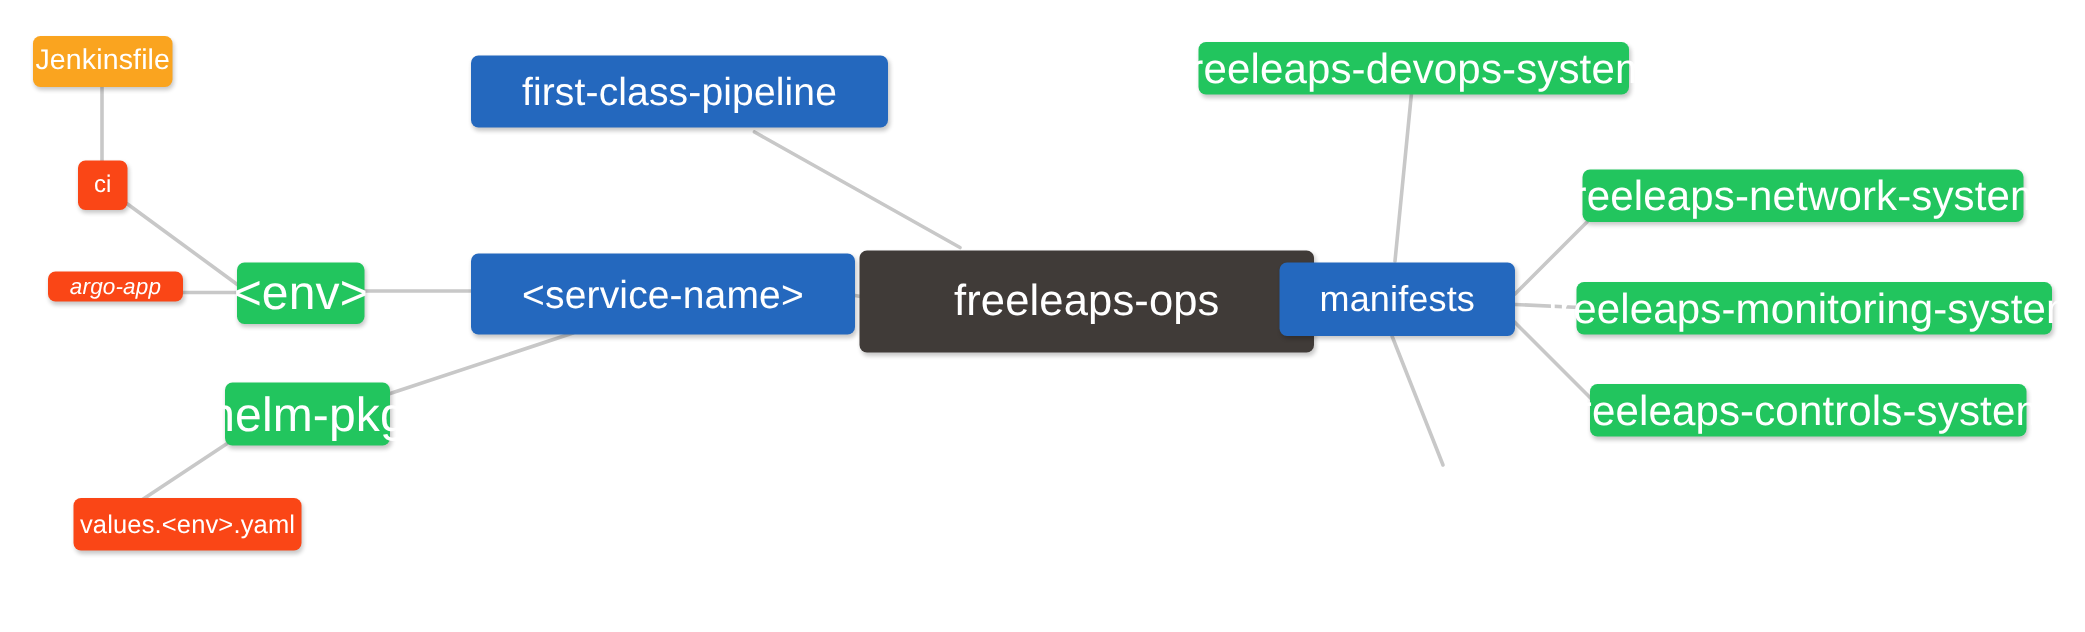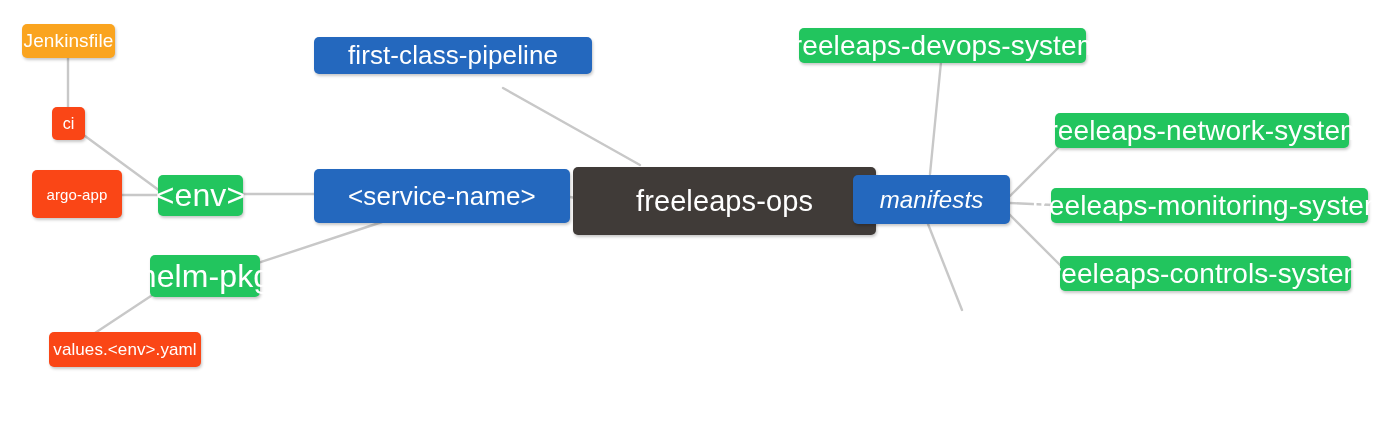--- a/index.html
+++ b/index.html
@@ -110,35 +110,35 @@
       <path d="M 1008,213 L 1063,268"></path>
 
       <path d="M 928,224 L 962,310"></path>
     </g>
   </svg>
 
   <div class="node n-orange" style="left:22px;  top:24px;  width:93px;  height:34px;">Jenkinsfile</div>
 
   <div class="node n-red" style="left:52px;  top:107px; width:33px;  height:33px;text-align:right;">ci</div>
 
-  <div class="node n-red-sm" style="left:32px;  top:170px; width:90px;  height:48px;">argo-app</div>
+  <div class="node n-red-sm" style="left:32px;  top:181px; width:90px;  height:20px;font-style:italic;">argo-app</div>
 
   <div class="node n-green-b" style="left:158px; top:175px; width:85px;  height:41px;">&lt;env&gt;</div>
 
   <div class="node n-green-b" style="left:150px; top:255px; width:110px; height:42px;">helm-pkg</div>
 
   <div class="node n-red-lg" style="left:9px;   top:332px; width:152px; height:35px;margin-left:40px;">values.&lt;env&gt;.yaml</div>
 
-  <div class="node n-blue" style="left:314px; top:37px;  width:278px; height:37px;">first-class-pipeline</div>
+  <div class="node n-blue" style="left:314px; top:37px;  width:278px; height:48px;">first-class-pipeline</div>
 
   <div class="node n-blue" style="left:314px; top:169px; width:256px; height:54px;">&lt;service-name&gt;</div>
 
   <div class="node n-root" style="left:573px; top:167px; width:303px; height:68px;">freeleaps-ops</div>
 
-  <div class="node n-blue-sm" style="left:853px; top:175px; width:157px; height:49px;font-style:italic;">manifests</div>
+  <div class="node n-blue-sm" style="left:853px; top:175px; width:157px; height:49px;">manifests</div>
 
   <div class="node n-green" style="left:799px; top:28px;  width:287px; height:35px;">freeleaps-devops-system</div>
 
   <div class="node n-green" style="left:1055px;top:113px; width:294px; height:35px;">freeleaps-network-system</div>
 
   <div class="node n-green" style="left:1051px;top:188px; width:317px; height:35px;">freeleaps-monitoring-system</div>
 
   <div class="node n-green" style="left:1060px;top:256px; width:291px; height:35px;">freeleaps-controls-system</div>
 
 

